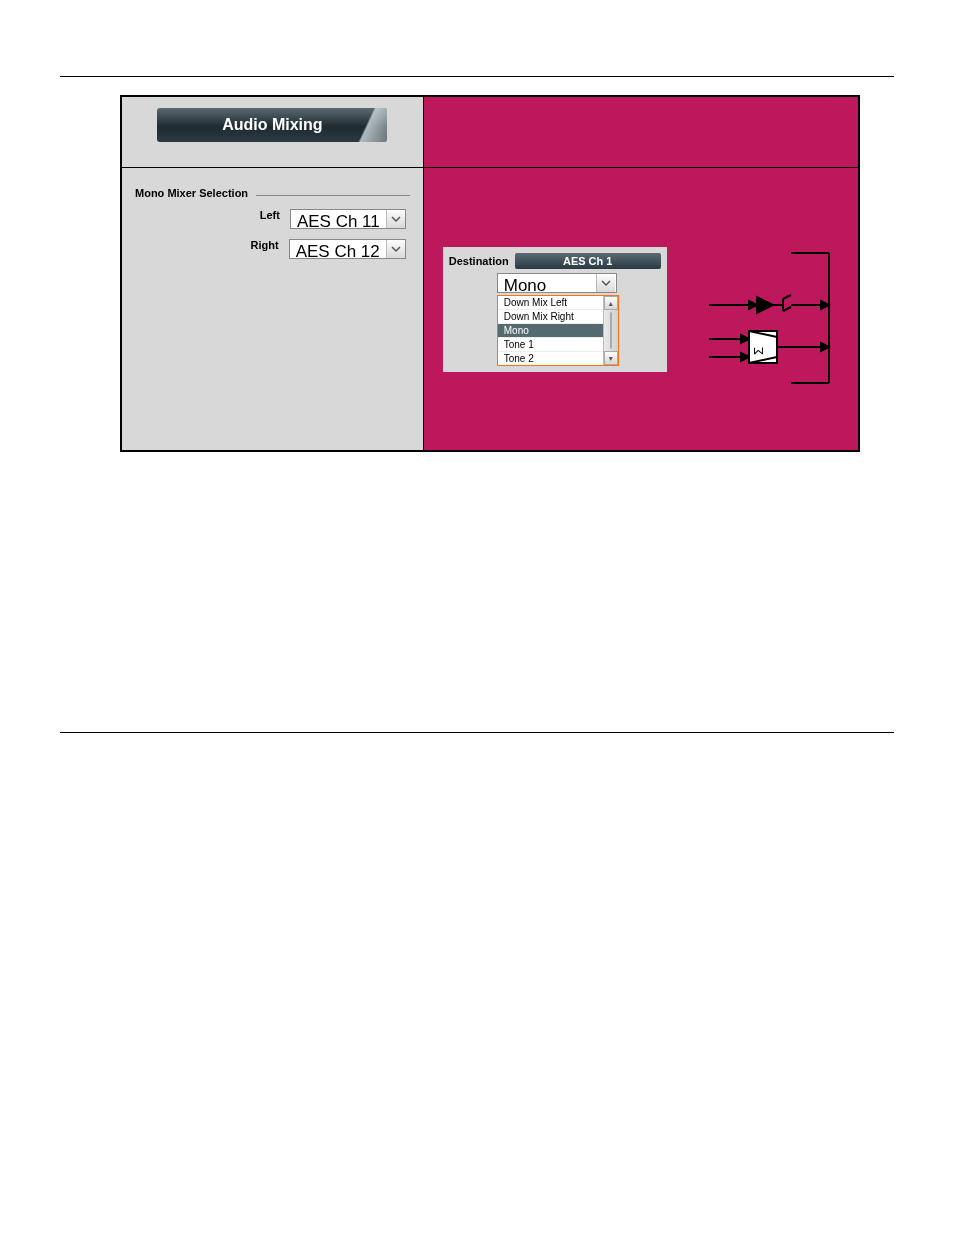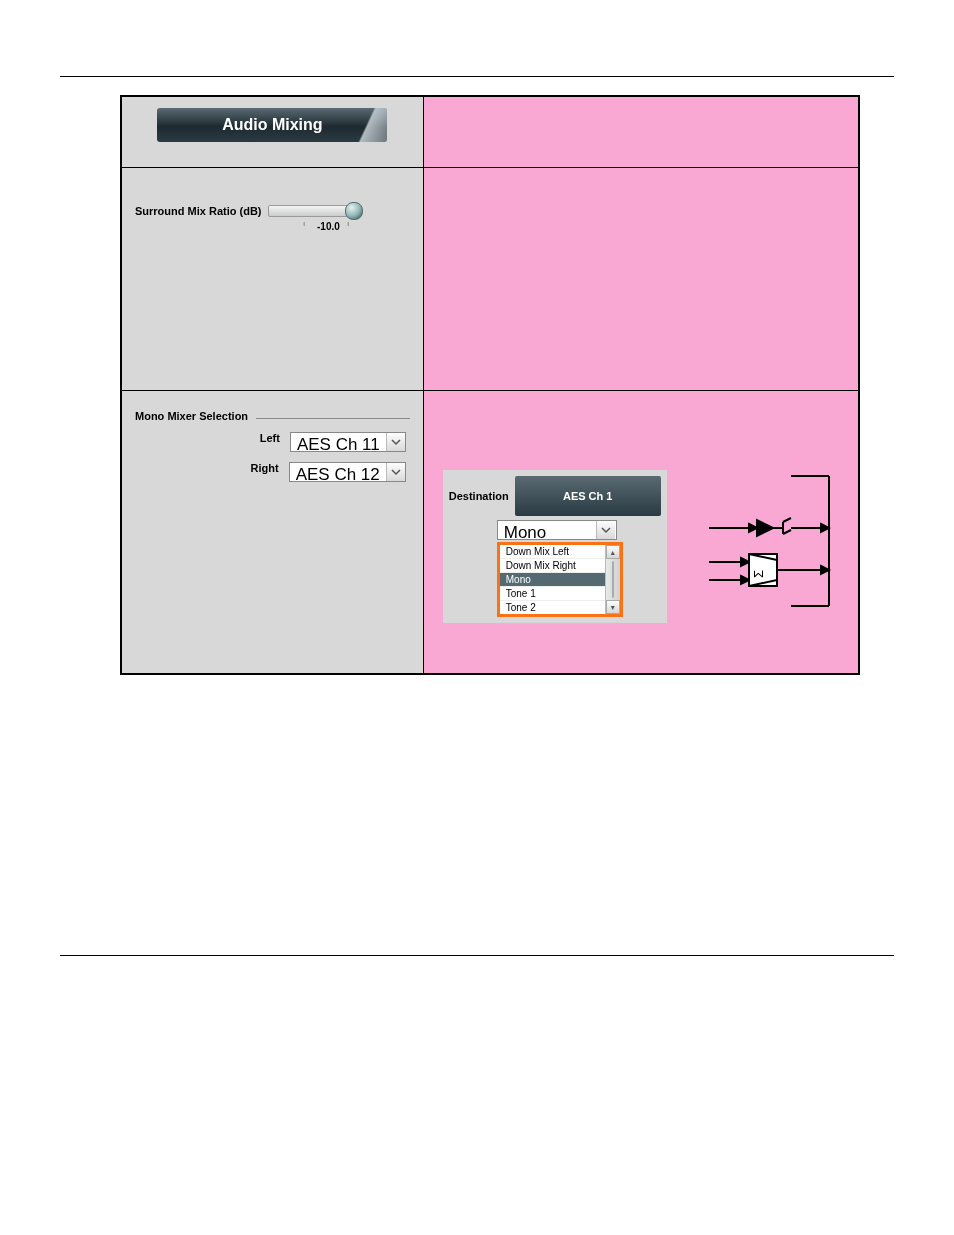--- a/index.html
+++ b/index.html
@@ -34,21 +34,21 @@
   .section-table td {
     border: 1px solid #000;
     vertical-align: top;
   }
   .col-left {
     width: 300px;
     background: #d8d8d8;
   }
   .col-right {
     width: 440px;
-    background: #f9a8d4;
+    background: #be185d;
   }
   
   .banner {
     margin: 10px auto 8px auto;
     width: 230px;
     height: 34px;
     border-radius: 3px;
     position: relative;
     display: flex;
     align-items: center;
@@ -194,28 +194,28 @@
     font-size: 11px;
     color: #000;
   }
   .dest-chip {
     flex: 1;
     text-align: center;
     background: linear-gradient(to bottom, #5a6a72, #2a3a42);
     color: #fff;
     font-weight: bold;
     font-size: 11px;
-    padding: 14px 4px;
+    padding: 2px 4px;
     border-radius: 2px;
   }
   .dest-body {
     margin: 4px 0 0 48px;
   }
   .listbox {
-    border: 3px solid #f97316;
+    border: 1px solid #f97316;
     background: #fff;
     width: 120px;
     font-size: 10px;
     position: relative;
   }
   .listbox .lb-item {
     padding: 1px 6px;
     color: #000;
     border-top: 1px solid #eee;
   }
@@ -291,40 +291,20 @@
         <tr class="row-h0">
       <td class="col-left">
         <div class="banner">
           <span>Audio Mixing</span>
         </div>
       </td>
       <td class="col-right"></td>
     </tr>
 
 
-    <tr class="row-h2">
-      <td class="col-left">
-        <div class="slider-panel">
-          <div class="slider-row">
-            <span class="slider-label">Surround Mix Ratio (dB)</span>
-            <div class="slider-track">
-              <div class="slider-thumb"></div>
-            </div>
-          </div>
-          <div style="position:relative;">
-            <div class="slider-ticks" style="left:168px;">
-                  <span>ı</span>
-                  <span>ı</span>
-                </div>
-            <div class="slider-value-row" style="padding-left:182px;">-10.0</div>
-          </div>
-        </div>
-      </td>
-      <td class="col-right"></td>
-    </tr>
 
     <tr class="row-h3">
       <td class="col-left">
         <div class="mono-group">
           <div class="mono-legend-line">
             <span class="mono-legend">Mono Mixer Selection</span>
             <span class="rule"></span>
           </div>
           <div class="mono-row">
             <span class="rl">Left</span>

